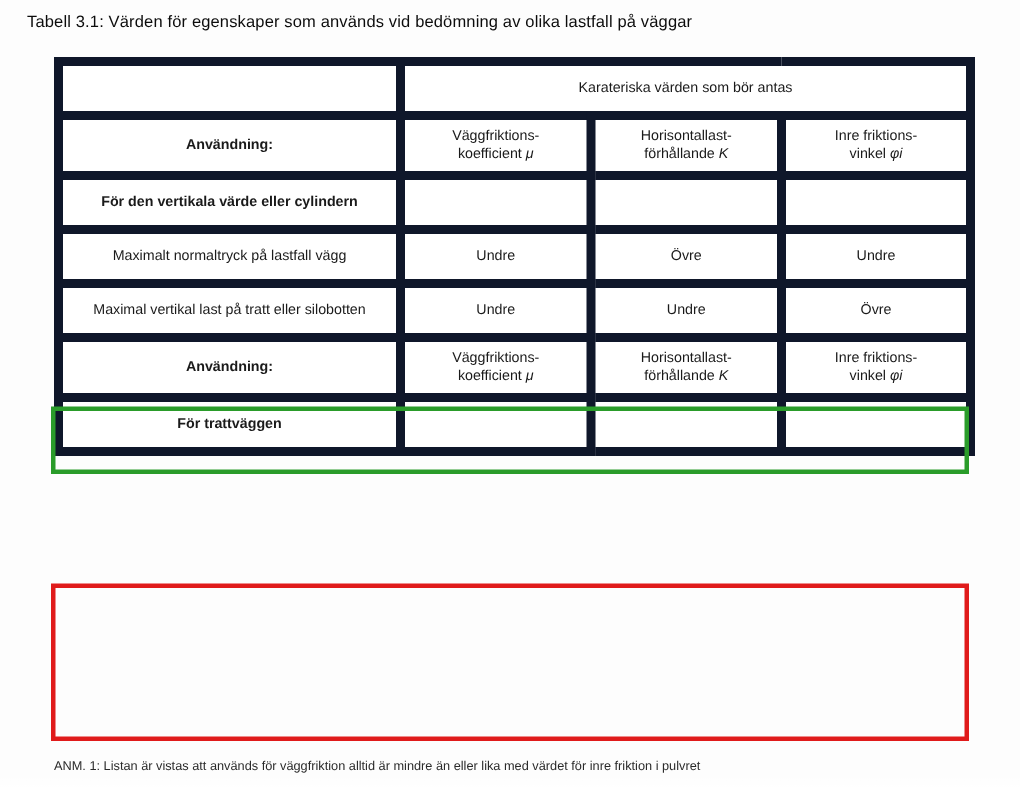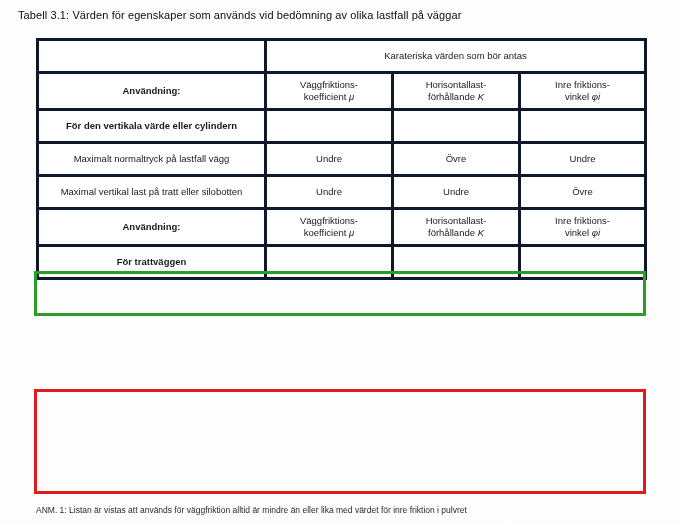--- a/index.html
+++ b/index.html
@@ -40,21 +40,21 @@
     top: 38px;
     width: 608px;
   }
   table.doc {
     border-collapse: collapse;
     width: 608px;
     table-layout: fixed;
     background: #ffffff;
   }
   table.doc td {
-    border: 3px solid #0f172a;
+    border: 6px solid #0f172a;
     vertical-align: middle;
     padding: 5px 18px;
     font-size: 9.5px;
     line-height: 12px;
     color: #1a1a1a;
     height: 20px;
     background: #ffffff;
   }
   td.col-use {
     width: 228px;

